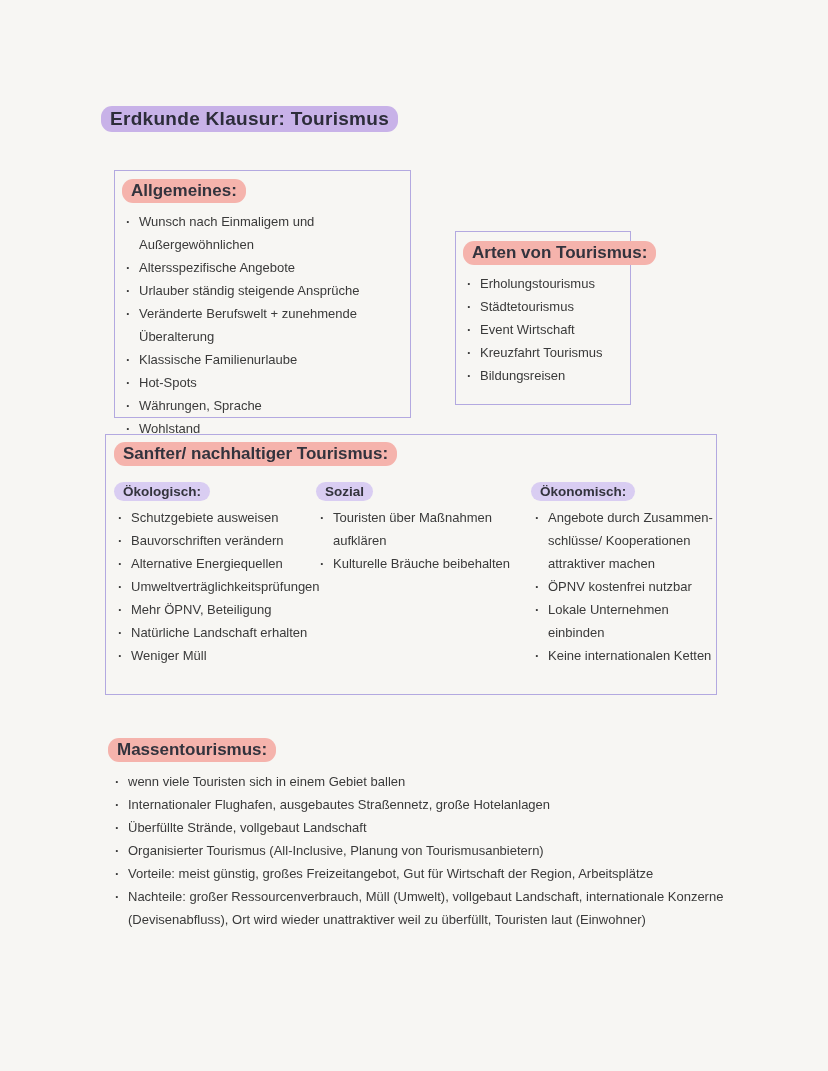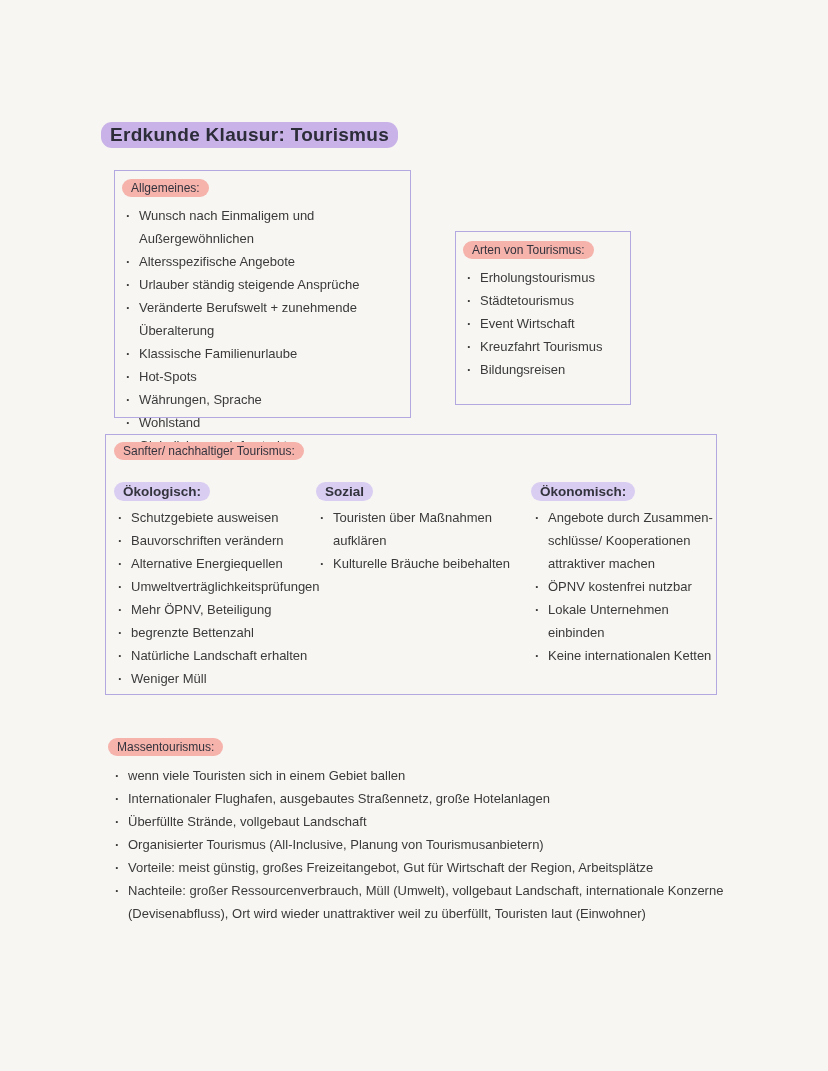--- a/index.html
+++ b/index.html
@@ -31,35 +31,34 @@
   .hl-lav    { background: var(--lavender-highlight); }
 
   .title {
     position: absolute;
     left: 101px;
     top: 106px;
     font-size: 19px;
     font-weight: bold;
     color: #2d2d3a;
     letter-spacing: 0.3px;
-    margin-top: 16px;
   }
   .box {
     position: absolute;
     border: 1px solid var(--box-border);
     background: transparent;
     padding-left: 48px;
   }
   #box-allgemeines { left: 114px; top: 170px; width: 297px; height: 248px; padding: 8px 6px 0 7px; }
   #box-arten       { left: 455px; top: 231px; width: 176px; height: 174px; padding: 9px 4px 0 7px; }
   #box-sanfter     { left: 105px; top: 434px; width: 612px; height: 261px; }
 
   .sec-heading {
-    font-size: 12px;
-    font-weight: normal;
+    font-size: 17px;
+    font-weight: bold;
     color: #33333d;
     white-space: nowrap;
   }
   .sub-heading {
     font-size: 13.5px;
     font-weight: bold;
     color: #33333d;
     white-space: nowrap;
   }
 
@@ -141,21 +140,20 @@
     <div class="col" id="col-oekologisch">
       <div class="sub-heading">
         <span class="hl hl-lav">Ökologisch:</span>
       </div>
       <ul class="items">
           <li class="item">Schutzgebiete ausweisen</li>
           <li class="item">Bauvorschriften verändern</li>
           <li class="item">Alternative Energiequellen</li>
           <li class="item">Umweltverträglichkeitsprüfungen</li>
           <li class="item">Mehr ÖPNV, Beteiligung</li>
-          <li class="item">begrenzte Bettenzahl</li>
           <li class="item">Natürliche Landschaft erhalten</li>
           <li class="item">Weniger Müll</li>
         </ul>
     </div>
 
     <div class="col" id="col-sozial">
       <div class="sub-heading">
         <span class="hl hl-lav">Sozial</span>
       </div>
       <ul class="items">

